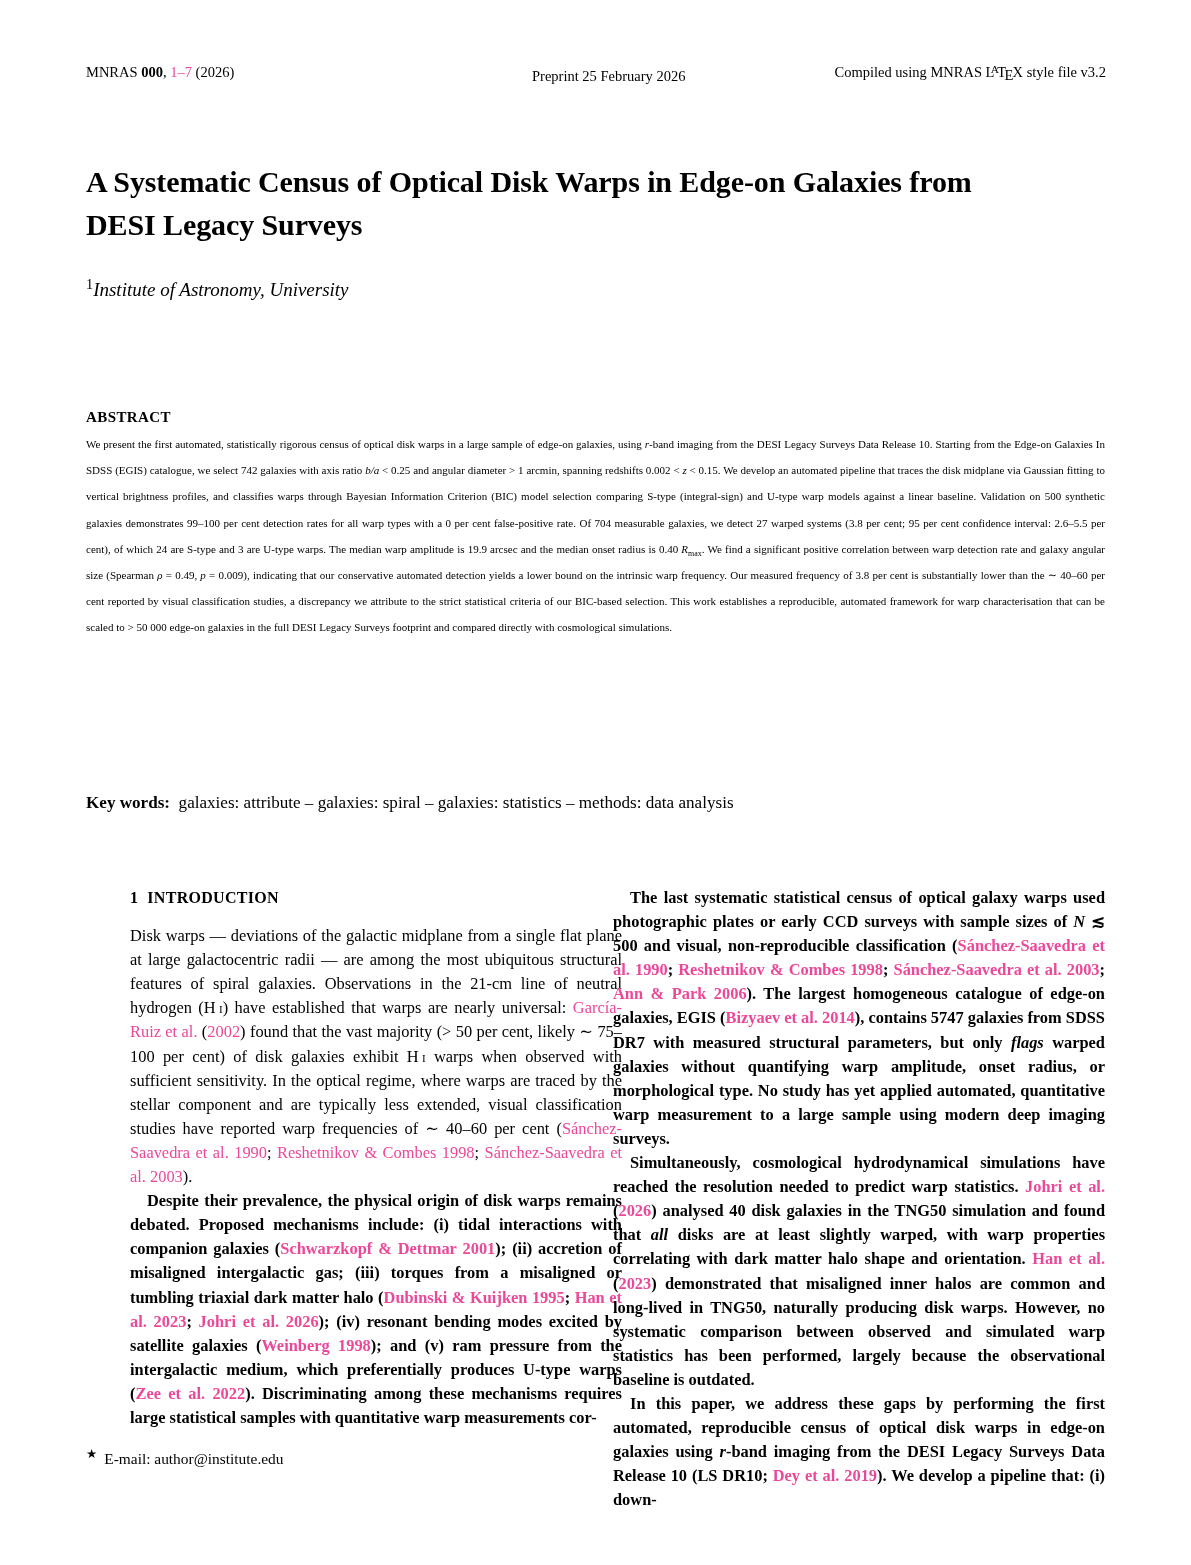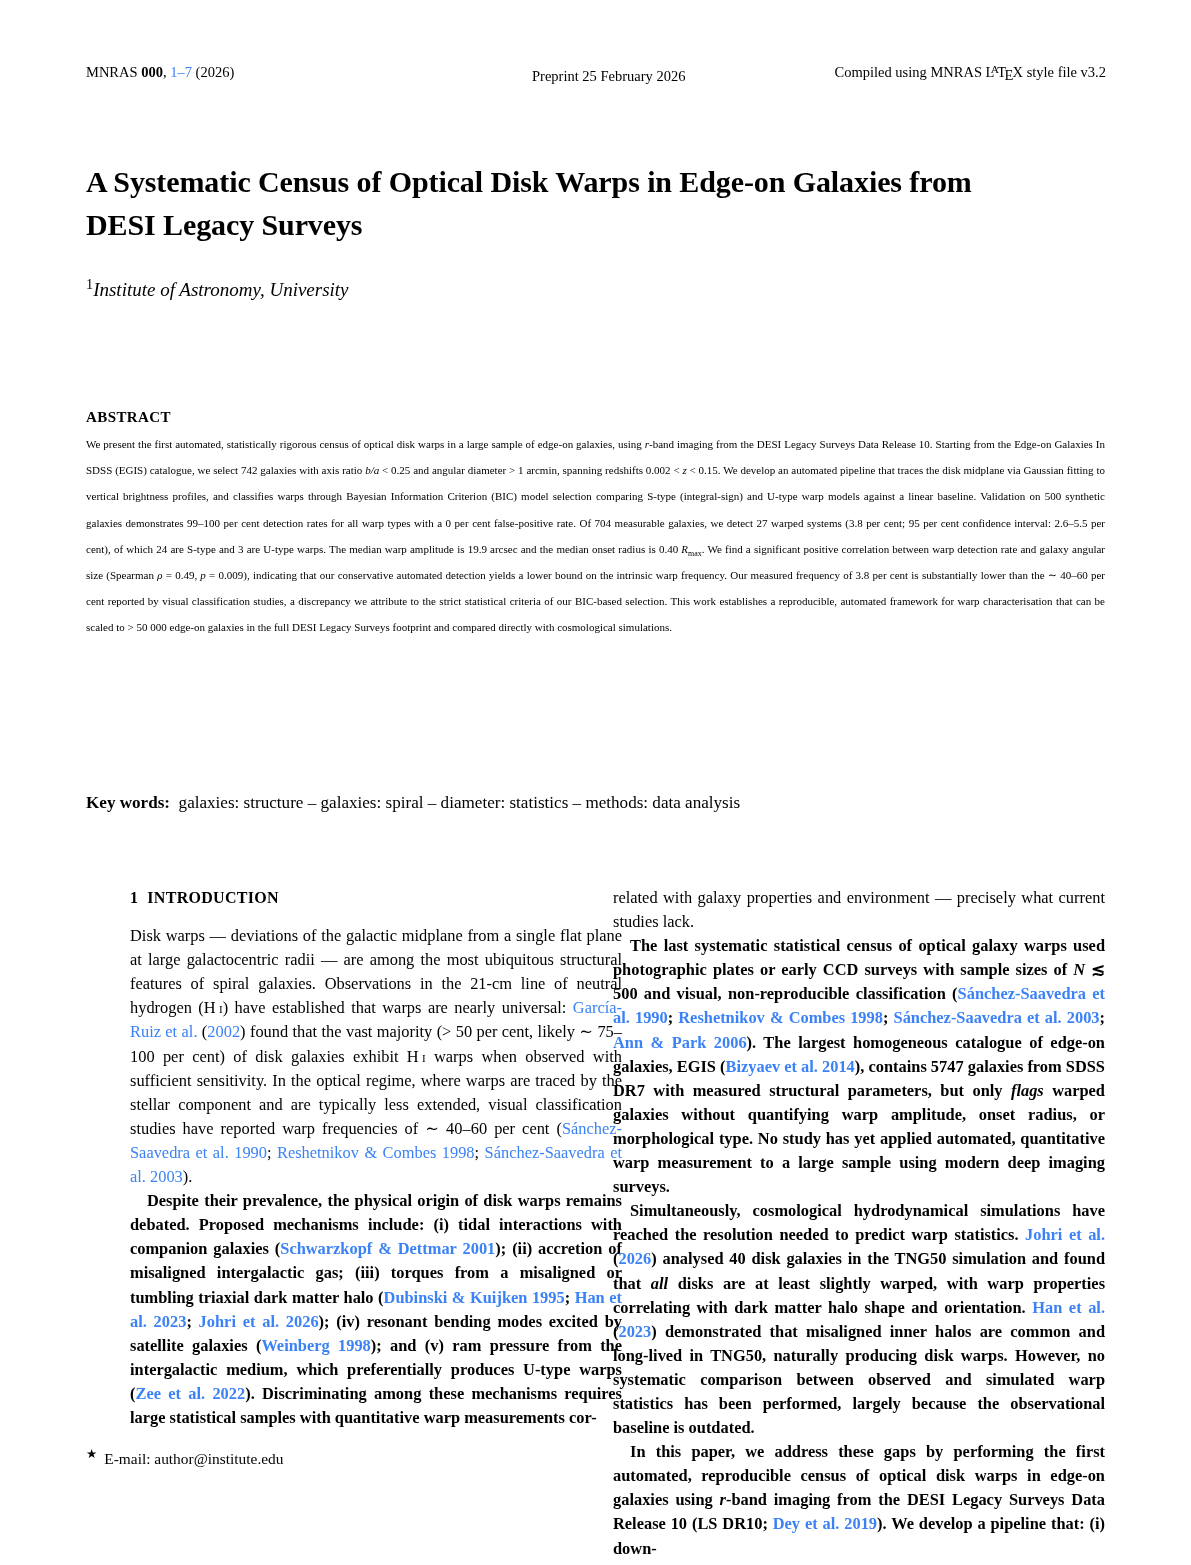--- a/index.html
+++ b/index.html
@@ -29,21 +29,21 @@
     width: 1020px;
     height: 20px;
     font-size: 14.5px;
     line-height: 20px;
     white-space: nowrap;
   }
   .runhead .rh-left { position: absolute; left: 0; top: 0; }
   .runhead .rh-mid  { position: absolute; left: 446px; top: 4px; }
   .runhead .rh-right{ position: absolute; right: 0; top: 0; }
   .bold { font-weight: bold; }
-  .link { color: #3b82f6; }
+  .link { color: #ec4899; }
   .latex-logo { white-space: nowrap; }
   .latex-logo .a {
     font-size: 0.78em;
     position: relative;
     top: -0.33em;
     margin-left: -0.33em;
     margin-right: -0.16em;
   }
   .latex-logo .e {
     position: relative;
@@ -187,32 +187,31 @@
 
   <h1 class="title">A Systematic Census of Optical Disk Warps in Edge-on Galaxies from DESI Legacy Surveys</h1>
 
 
   <div class="affil"><sup>1</sup><span>Institute of Astronomy, University</span></div>
 
 
   <div class="abstract-head">ABSTRACT</div>
   <div class="abstract-body"><span>We present the first automated, statistically rigorous census of optical disk warps in a large sample of edge-on galaxies, using </span><span class="math">r</span><span>-band imaging from the DESI Legacy Surveys Data Release 10. Starting from the Edge-on Galaxies In SDSS (EGIS) catalogue, we select 742 galaxies with axis ratio </span><span class="math">b/a</span><span> &lt; 0.25 and angular diameter &gt; 1 arcmin, spanning redshifts 0.002 &lt; </span><span class="math">z</span><span> &lt; 0.15. We develop an automated pipeline that traces the disk midplane via Gaussian fitting to vertical brightness profiles, and classifies warps through Bayesian Information Criterion (BIC) model selection comparing S-type (integral-sign) and U-type warp models against a linear baseline. Validation on 500 synthetic galaxies demonstrates 99–100 per cent detection rates for all warp types with a 0 per cent false-positive rate. Of 704 measurable galaxies, we detect 27 warped systems (3.8 per cent; 95 per cent confidence interval: 2.6–5.5 per cent), of which 24 are S-type and 3 are U-type warps. The median warp amplitude is 19.9 arcsec and the median onset radius is 0.40 </span><span class="nowrap"><span class="math">R</span><span class="sub">max</span></span><span>. We find a significant positive correlation between warp detection rate and galaxy angular size (Spearman </span><span class="math">ρ</span><span> = 0.49, </span><span class="math">p</span><span> = 0.009), indicating that our conservative automated detection yields a lower bound on the intrinsic warp frequency. Our measured frequency of 3.8 per cent is substantially lower than the ∼ 40–60 per cent reported by visual classification studies, a discrepancy we attribute to the strict statistical criteria of our BIC-based selection. This work establishes a reproducible, automated framework for warp characterisation that can be scaled to &gt; 50 000 edge-on galaxies in the full DESI Legacy Surveys footprint and compared directly with cosmological simulations.</span></div>
 
-  <div class="keywords"><span class="kw-label">Key words:</span>&nbsp;&nbsp;<span>galaxies: structure – galaxies: spiral – diameter: statistics – methods: data analysis</span></div>
+  <div class="keywords"><span class="kw-label">Key words:</span>&nbsp;&nbsp;<span>galaxies: attribute – galaxies: spiral – galaxies: statistics – methods: data analysis</span></div>
 
   <div class="col col-left">
     <div class="sec-head"><span class="num">1</span><span>INTRODUCTION</span></div>
 
     <p><span>Disk warps — deviations of the galactic midplane from a single flat plane at large galactocentric radii — are among the most ubiquitous structural features of spiral galaxies. Observations in the 21-cm line of neutral hydrogen (H </span><span style="font-variant: small-caps;">i</span><span>) have established that warps are nearly universal: </span><span class="link">García-Ruiz et al.</span><span> (</span><span class="link">2002</span><span>) found that the vast majority (&gt; 50 per cent, likely ∼ 75–100 per cent) of disk galaxies exhibit H </span><span style="font-variant: small-caps;">i</span><span> warps when observed with sufficient sensitivity. In the optical regime, where warps are traced by the stellar component and are typically less extended, visual classification studies have reported warp frequencies of ∼ 40–60 per cent (</span><span class="link">Sánchez-Saavedra et al. 1990</span><span>; </span><span class="link">Reshetnikov &amp; Combes 1998</span><span>; </span><span class="link">Sánchez-Saavedra et al. 2003</span><span>).</span></p>
 
     <p class="ind"><span>Despite their prevalence, the physical origin of disk warps remains debated. Proposed mechanisms include: (i) tidal interactions with companion galaxies (</span><span class="link">Schwarzkopf &amp; Dettmar 2001</span><span>); (ii) accretion of misaligned intergalactic gas; (iii) torques from a misaligned or tumbling triaxial dark matter halo (</span><span class="link">Dubinski &amp; Kuijken 1995</span><span>; </span><span class="link">Han et al. 2023</span><span>; </span><span class="link">Johri et al. 2026</span><span>); (iv) resonant bending modes excited by satellite galaxies (</span><span class="link">Weinberg 1998</span><span>); and (v) ram pressure from the intergalactic medium, which preferentially produces U-type warps (</span><span class="link">Zee et al. 2022</span><span>). Discriminating among these mechanisms requires large statistical samples with quantitative warp measurements cor-</span></p>
   </div>
 
   <div class="col col-right">
-    <p>related with galaxy properties and environment — precisely what current studies lack.</p>
 
     <p class="ind"><span>The last systematic statistical census of optical galaxy warps used photographic plates or early CCD surveys with sample sizes of </span><span class="math">N</span>&nbsp;<span>≲</span><span> 500 and visual, non-reproducible classification (</span><span class="link">Sánchez-Saavedra et al. 1990</span><span>; </span><span class="link">Reshetnikov &amp; Combes 1998</span><span>; </span><span class="link">Sánchez-Saavedra et al. 2003</span><span>; </span><span class="link">Ann &amp; Park 2006</span><span>). The largest homogeneous catalogue of edge-on galaxies, EGIS (</span><span class="link">Bizyaev et al. 2014</span><span>), contains 5747 galaxies from SDSS DR7 with measured structural parameters, but only </span><i class="it">flags</i><span> warped galaxies without quantifying warp amplitude, onset radius, or morphological type. No study has yet applied automated, quantitative warp measurement to a large sample using modern deep imaging surveys.</span></p>
 
     <p class="ind"><span>Simultaneously, cosmological hydrodynamical simulations have reached the resolution needed to predict warp statistics. </span><span class="link">Johri et al.</span><span> (</span><span class="link">2026</span><span>) analysed 40 disk galaxies in the TNG50 simulation and found that </span><i class="it">all</i><span> disks are at least slightly warped, with warp properties correlating with dark matter halo shape and orientation. </span><span class="link">Han et al.</span><span> (</span><span class="link">2023</span><span>) demonstrated that misaligned inner halos are common and long-lived in TNG50, naturally producing disk warps. However, no systematic comparison between observed and simulated warp statistics has been performed, largely because the observational baseline is outdated.</span></p>
 
     <p class="ind"><span>In this paper, we address these gaps by performing the first automated, reproducible census of optical disk warps in edge-on galaxies using </span><span class="math">r</span><span>-band imaging from the DESI Legacy Surveys Data Release 10 (LS DR10; </span><span class="link">Dey et al. 2019</span><span>). We develop a pipeline that: (i) down-</span></p>
   </div>
 
   <div class="footnote"><span class="fstar">★</span><span>E-mail: author@institute.edu</span></div>
 

